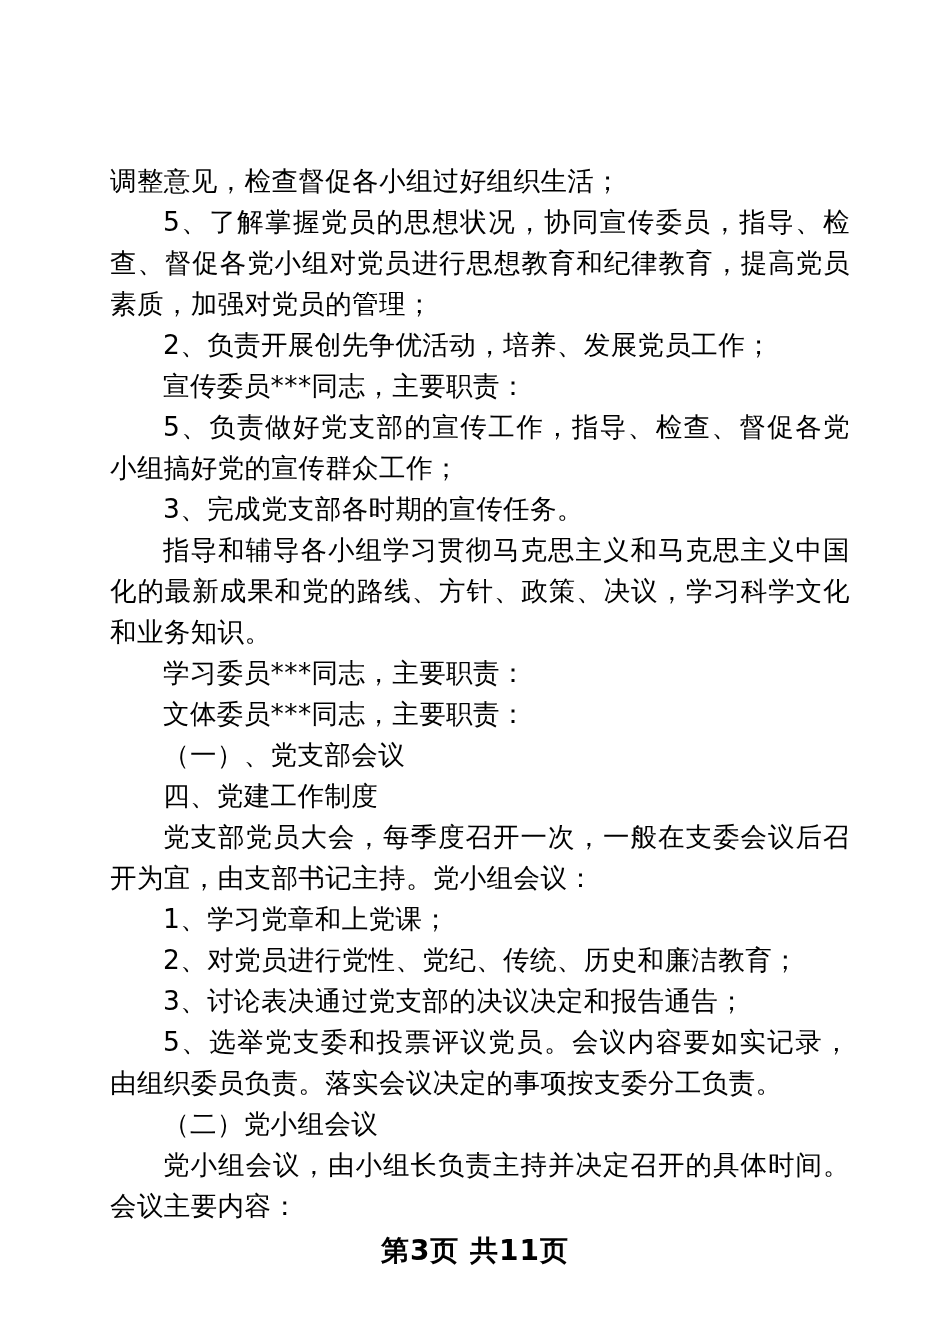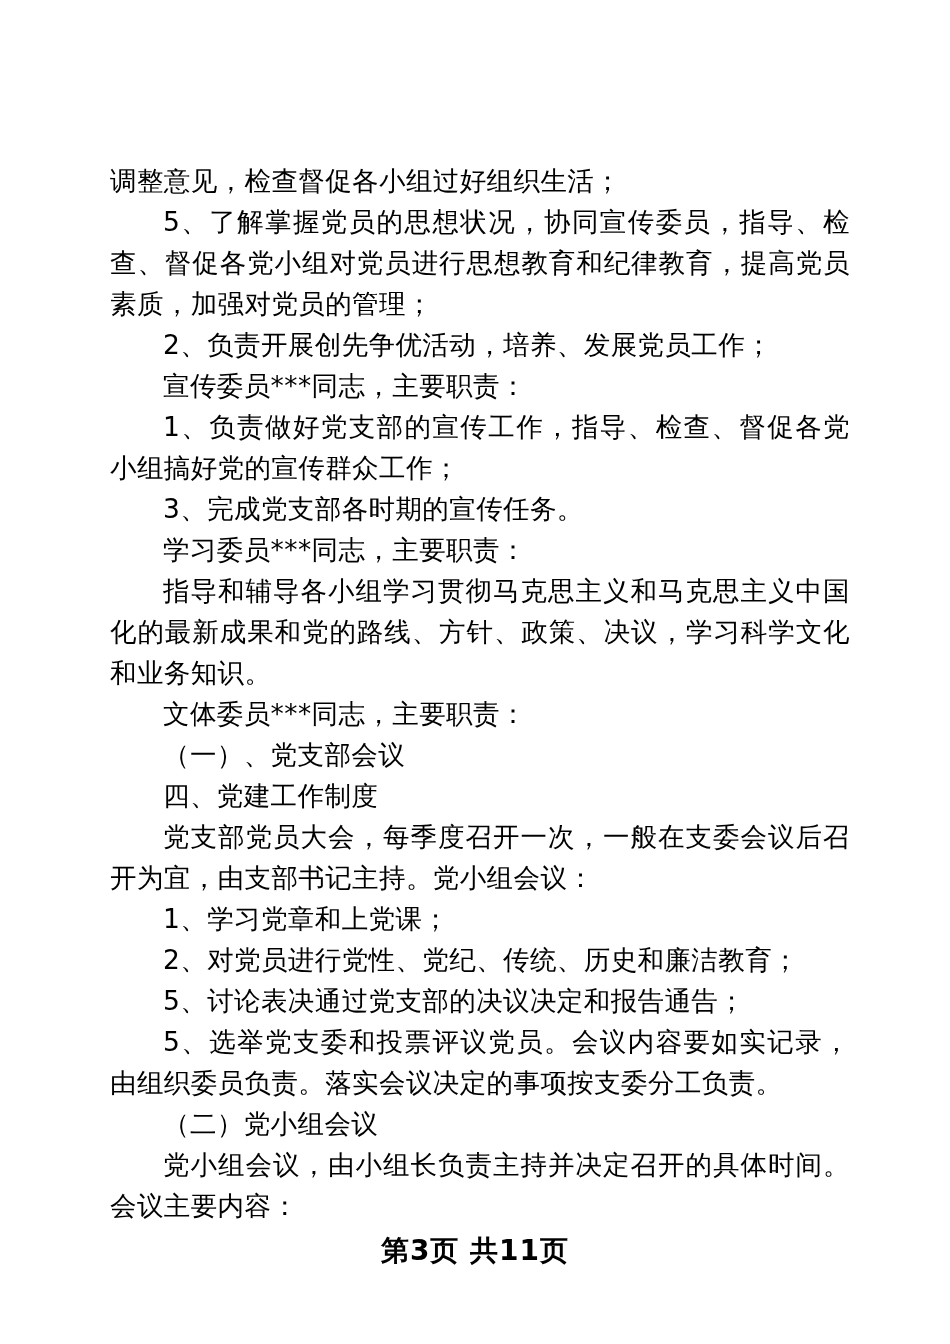--- a/index.html
+++ b/index.html
@@ -56,31 +56,31 @@
 </head>
 <body>
 
 <div class="page">
 
   <div class="body-text">
     <p class="para">调整意见，检查督促各小组过好组织生活；</p>
     <p class="para indent">5、了解掌握党员的思想状况，协同宣传委员，指导、检查、督促各党小组对党员进行思想教育和纪律教育，提高党员素质，加强对党员的管理；</p>
     <p class="para indent">2、负责开展创先争优活动，培养、发展党员工作；</p>
     <p class="para indent">宣传委员***同志，主要职责：</p>
-    <p class="para indent">1、负责做好党支部的宣传工作，指导、检查、督促各党小组搞好党的宣传群众工作；</p>
+    <p class="para indent">5、负责做好党支部的宣传工作，指导、检查、督促各党小组搞好党的宣传群众工作；</p>
     <p class="para indent">3、完成党支部各时期的宣传任务。</p>
+    <p class="para indent">指导和辅导各小组学习贯彻马克思主义和马克思主义中国化的最新成果和党的路线、方针、政策、决议，学习科学文化和业务知识。</p>
     <p class="para indent">学习委员***同志，主要职责：</p>
-    <p class="para indent">指导和辅导各小组学习贯彻马克思主义和马克思主义中国化的最新成果和党的路线、方针、政策、决议，学习科学文化和业务知识。</p>
     <p class="para indent">文体委员***同志，主要职责：</p>
     <p class="para indent">（一）、党支部会议</p>
     <p class="para indent">四、党建工作制度</p>
     <p class="para indent">党支部党员大会，每季度召开一次，一般在支委会议后召开为宜，由支部书记主持。党小组会议：</p>
     <p class="para indent">1、学习党章和上党课；</p>
     <p class="para indent">2、对党员进行党性、党纪、传统、历史和廉洁教育；</p>
-    <p class="para indent">5、讨论表决通过党支部的决议决定和报告通告；</p>
+    <p class="para indent">3、讨论表决通过党支部的决议决定和报告通告；</p>
     <p class="para indent">5、选举党支委和投票评议党员。会议内容要如实记录，由组织委员负责。落实会议决定的事项按支委分工负责。</p>
     <p class="para indent">（二）党小组会议</p>
     <p class="para indent">党小组会议，由小组长负责主持并决定召开的具体时间。会议主要内容：</p>
 
   </div>
 
   <div class="footer">
     <span>第3页 共11页</span>
   </div>
 

